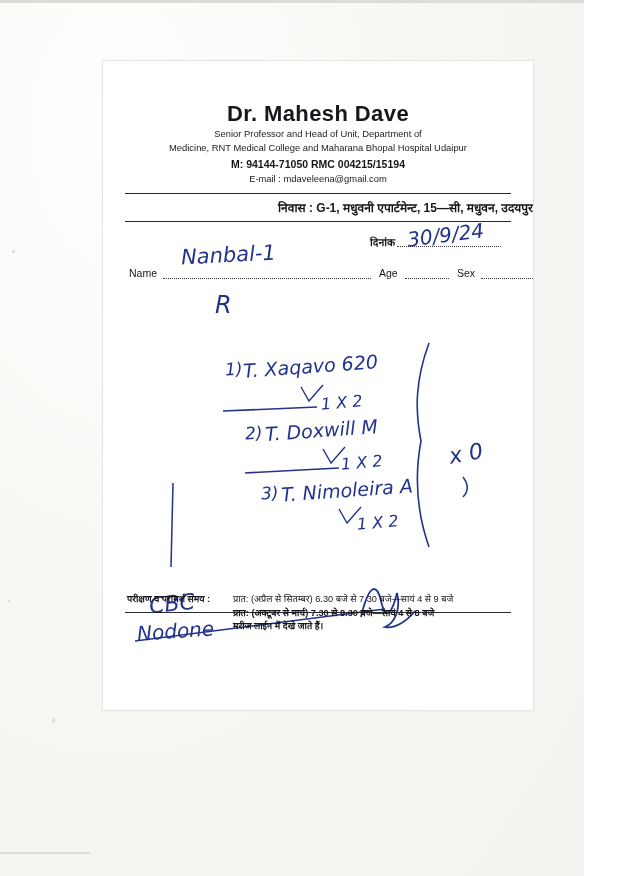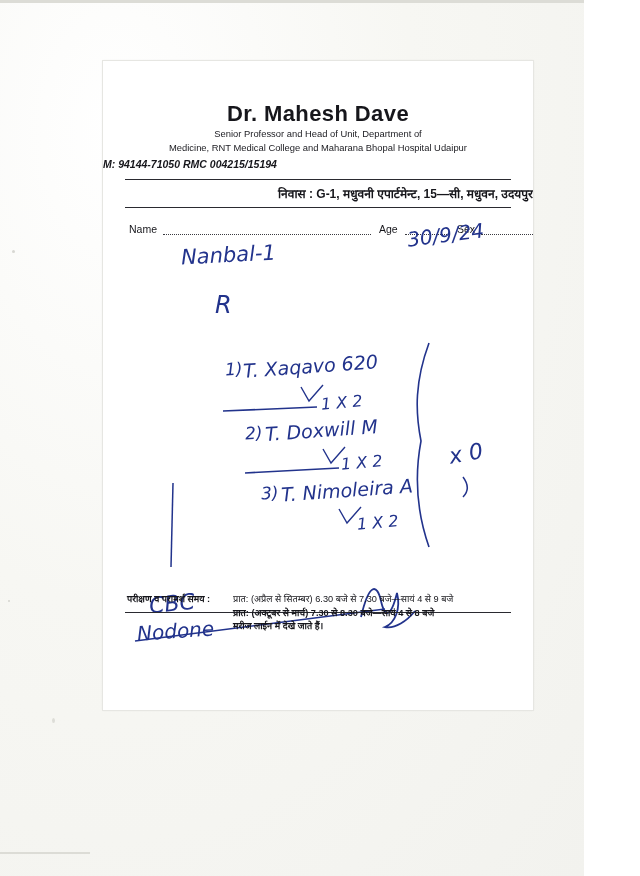--- a/index.html
+++ b/index.html
@@ -55,26 +55,26 @@
     margin-top: 40px;
   }
   .credentials {
     text-align: center;
     font-size: 9.4px;
     line-height: 14px;
     color: #1b1b20;
     margin-top: 6px;
   }
   .contact {
+    text-align: center;
     font-size: 10.5px;
     font-weight: bold;
     line-height: 15px;
     color: #16161b;
     margin-top: 2px;
-    font-style: italic;
   }
   .email {
     text-align: center;
     font-size: 9.4px;
     line-height: 14px;
     color: #1b1b20;
   }
 
   .addr-rule {
     margin: 7px 22px 0 22px;
@@ -209,25 +209,30 @@
   <div class="speck" style="left:8px;top:600px;width:2px;height:2px;"></div>
   <div class="speck" style="left:600px;top:820px;width:3px;height:3px;"></div>
   <div class="speck" style="left:52px;top:718px;width:3px;height:5px;opacity:.4;"></div>
 
   <div id="slip">
 
     <div class="doc-name">Dr. Mahesh Dave</div>
     <div class="credentials" style="margin-top:0">Senior Professor and Head of Unit, Department of</div>
     <div class="credentials" style="margin-top:0">Medicine, RNT Medical College and Maharana Bhopal Hospital Udaipur</div>
     <div class="contact">M: 94144-71050    RMC 004215/15194</div>
+    <div class="email">E-mail : mdaveleena@gmail.com</div>
 
     <div class="addr-rule"></div>
     <div class="address">निवास : G-1, मधुवनी एपार्टमेन्ट, 15—सी, मधुवन, उदयपुर</div>
     <div class="addr-rule-b"></div>
 
+    <div class="date-row">
+      <span class="date-label">दिनांक</span>
+      <span class="date-dots"></span>
+    </div>
 
     <div class="nas-row">
       <span class="nas-label l-name">Name</span>
       <span class="nas-dots d-name"></span>
       <span class="nas-label l-age">Age</span>
       <span class="nas-dots d-age"></span>
       <span class="nas-label l-sex">Sex</span>
       <span class="nas-dots d-sex"></span>
     </div>
 

